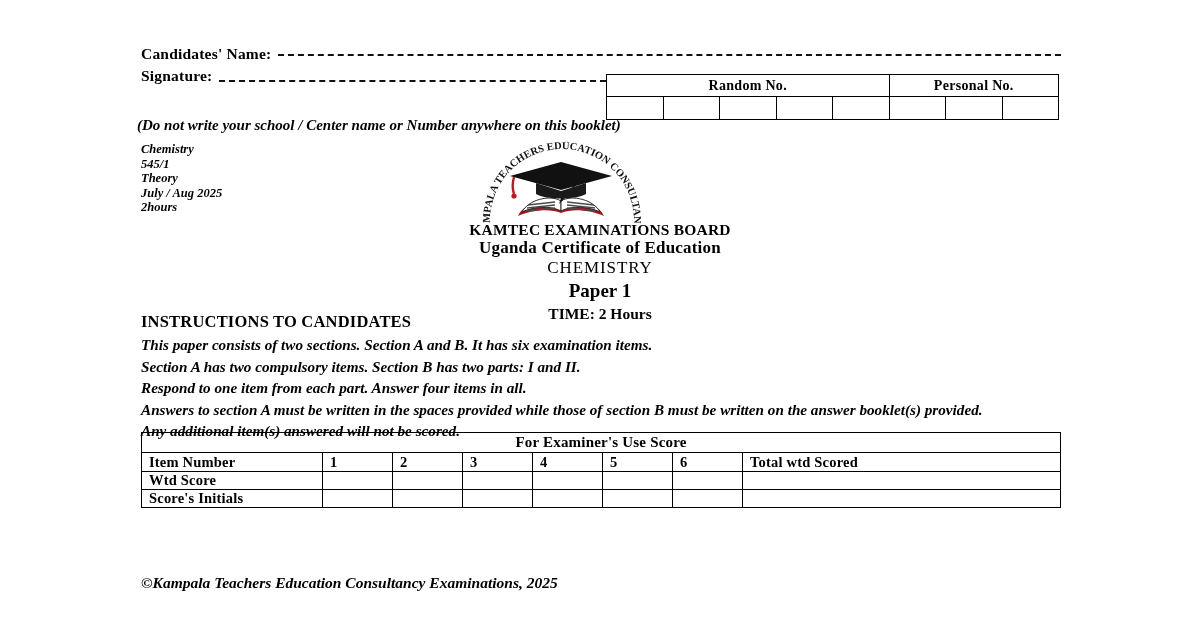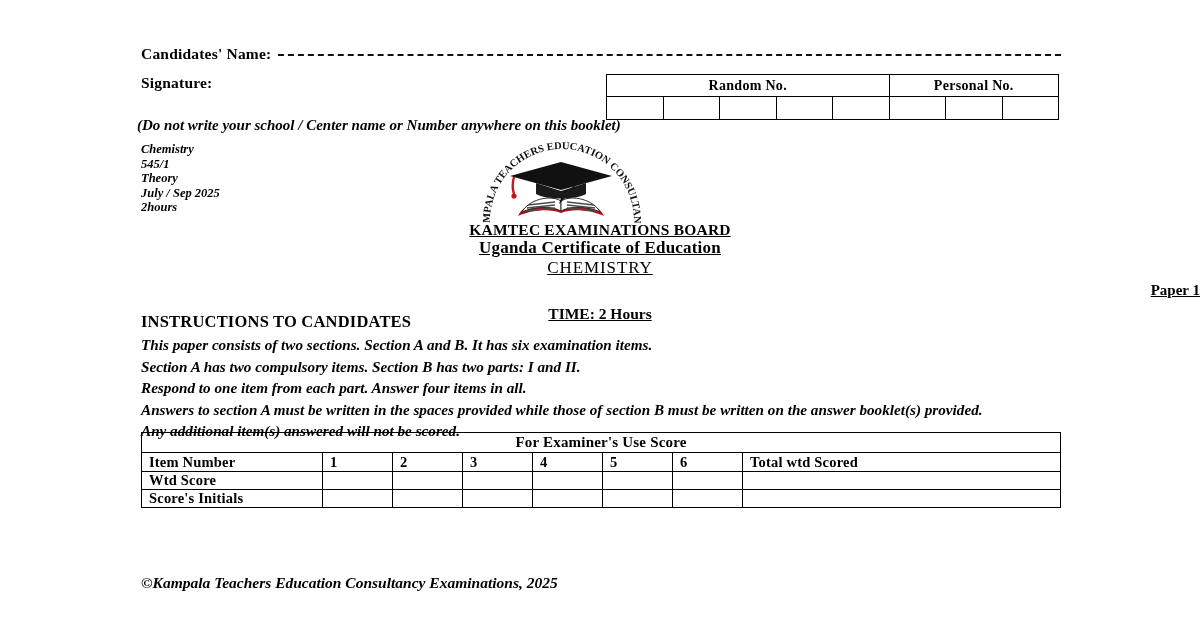--- a/index.html
+++ b/index.html
@@ -28,25 +28,24 @@
     position: absolute;
     left: 141px;
     top: 45px;
     width: 920px;
     display: flex;
     align-items: baseline;
   }
   .sig-row {
     position: absolute;
     left: 141px;
-    top: 74px;
+    top: 67px;
     width: 465px;
     display: flex;
-    align-items: flex-start;
-    flex-direction: column;
+    align-items: flex-end;
   }
   .field-label {
     font-weight: bold;
     font-size: 15.5px;
     letter-spacing: 0.2px;
     white-space: nowrap;
     font-family: "Liberation Serif", "DejaVu Serif", serif;
   }
   .dotleader {
     flex: 1 1 auto;
@@ -121,44 +120,42 @@
     height: 86px;
   }
 
   
   .titles {
     position: absolute;
     left: 0;
     top: 221px;
     width: 1200px;
     text-align: center;
-    text-decoration: underline;
   }
   .t-board {
     font-weight: bold;
     font-size: 15.5px;
     letter-spacing: 0.2px;
     line-height: 17px;
   }
   .t-uce {
     font-weight: bold;
     font-size: 17px;
     letter-spacing: 0.2px;
     line-height: 19px;
   }
   .t-subject {
     font-size: 17px;
     letter-spacing: 0.9px;
     line-height: 22px;
   }
   .t-paper {
     font-weight: bold;
-    font-size: 15px;
+    font-size: 19px;
     line-height: 23px;
-    text-align: right;
   }
   .t-time {
     font-weight: bold;
     font-size: 15.5px;
     line-height: 23px;
   }
 
   
   .instr-head {
     position: absolute;
@@ -268,21 +265,21 @@
     </tr>
   </tbody>
     </table>
 
   <div class="notice">(Do not write your school / Center name or Number anywhere on this booklet)</div>
 
   <div class="meta-block">
     <div>Chemistry</div>
     <div>545/1</div>
     <div>Theory</div>
-    <div>July / Sep 2025</div>
+    <div>July / Aug 2025</div>
     <div>2hours</div>
   </div>
 
   <div class="logo-wrap">
     <svg viewBox="0 0 200 86" width="200" height="86">
       <defs>
         <path id="ringpath" d="M 100,79 m -72,0 a 72,72 0 1,1 144,0" fill="none"></path>
       </defs>
 
       <text font-family="Liberation Serif, DejaVu Serif, serif" font-size="10.5" font-weight="bold" fill="#111">

